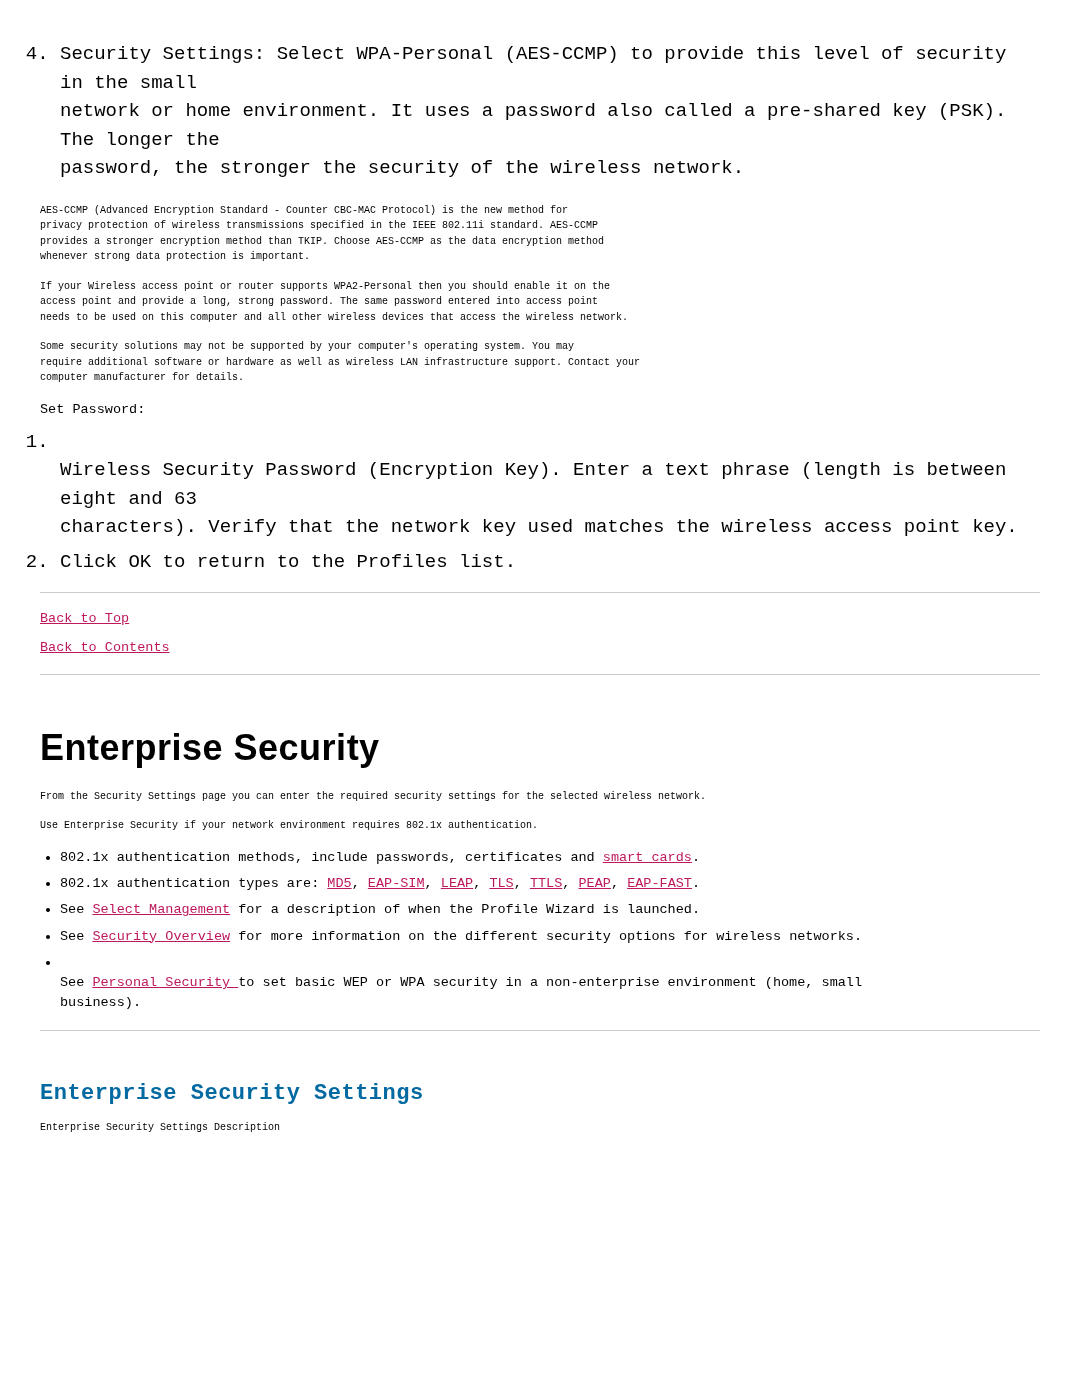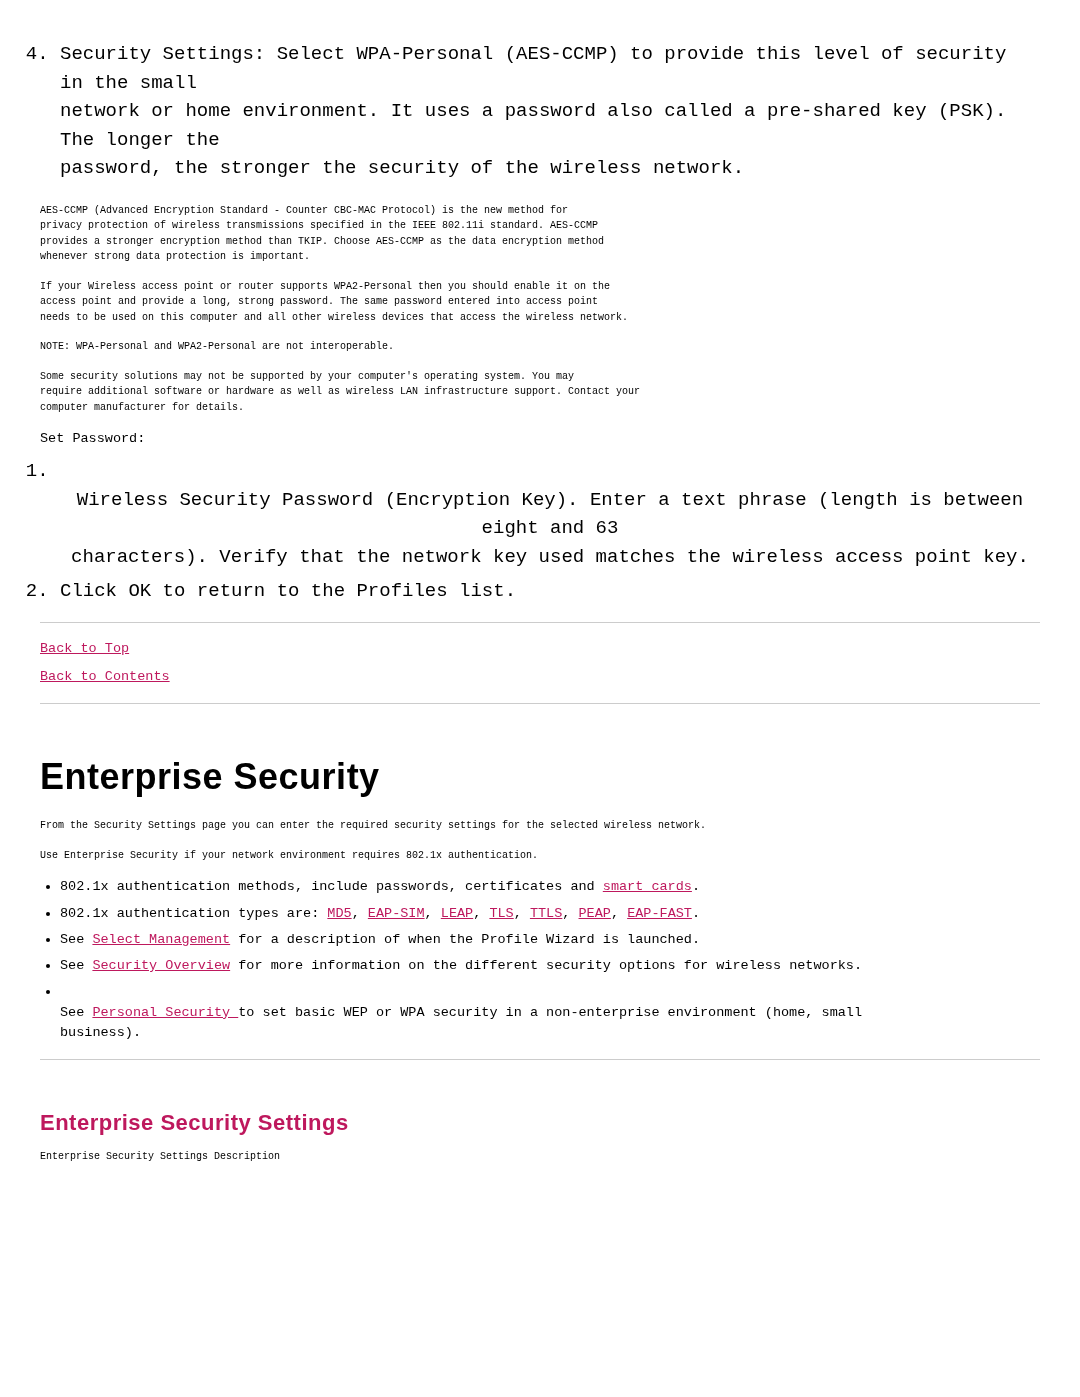--- a/index.html
+++ b/index.html
@@ -84,25 +84,25 @@
     .section-heading {
       font-family: Arial, sans-serif;
       font-size: 36px;
       font-weight: bold;
       margin: 20px 0 14px 0;
       color: #000000;
       letter-spacing: 0.5px;
     }
 
     .sub-heading {
-      font-family: Liberation Sans, sans-serif;
+      font-family: Liberation Mono, monospace;
       font-size: 22px;
       font-weight: bold;
       margin: 20px 0 10px 0;
-      color: #be185d;
+      color: #0369a1;
       letter-spacing: 0.5px;
     }
 
     .top-section {
       padding-top: 10px;
     }
 
     .enterprise-section {
       padding-top: 10px;
     }
@@ -124,30 +124,29 @@
 
   <p class="paragraph" style="white-space: pre-line; margin-left: 0;">AES-CCMP (Advanced Encryption Standard - Counter CBC-MAC Protocol) is the new method for
 privacy protection of wireless transmissions specified in the IEEE 802.11i standard. AES-CCMP
 provides a stronger encryption method than TKIP. Choose AES-CCMP as the data encryption method
 whenever strong data protection is important.</p>
 
   <p class="paragraph" style="white-space: pre-line;">If your Wireless access point or router supports WPA2-Personal then you should enable it on the
 access point and provide a long, strong password. The same password entered into access point
 needs to be used on this computer and all other wireless devices that access the wireless network.</p>
 
-  <p class="paragraph">NOTE: WPA-Personal and WPA2-Personal are not interoperable.</p>
 
   <p class="paragraph" style="white-space: pre-line;">Some security solutions may not be supported by your computer's operating system. You may
 require additional software or hardware as well as wireless LAN infrastructure support. Contact your
 computer manufacturer for details.</p>
 
   <p class="section-label">Set Password:</p>
 
   <ol class="numbered-list">
-    <li style="white-space: pre-line; text-align: center;">
+    <li style="white-space: pre-line;">
       <span>Wireless Security Password (Encryption Key). Enter a text phrase (length is between eight and 63
 characters). Verify that the network key used matches the wireless access point key.</span>
     </li>
     <li>
       <span>Click OK to return to the Profiles list.</span>
     </li>
   </ol>
 
 </div>
 

